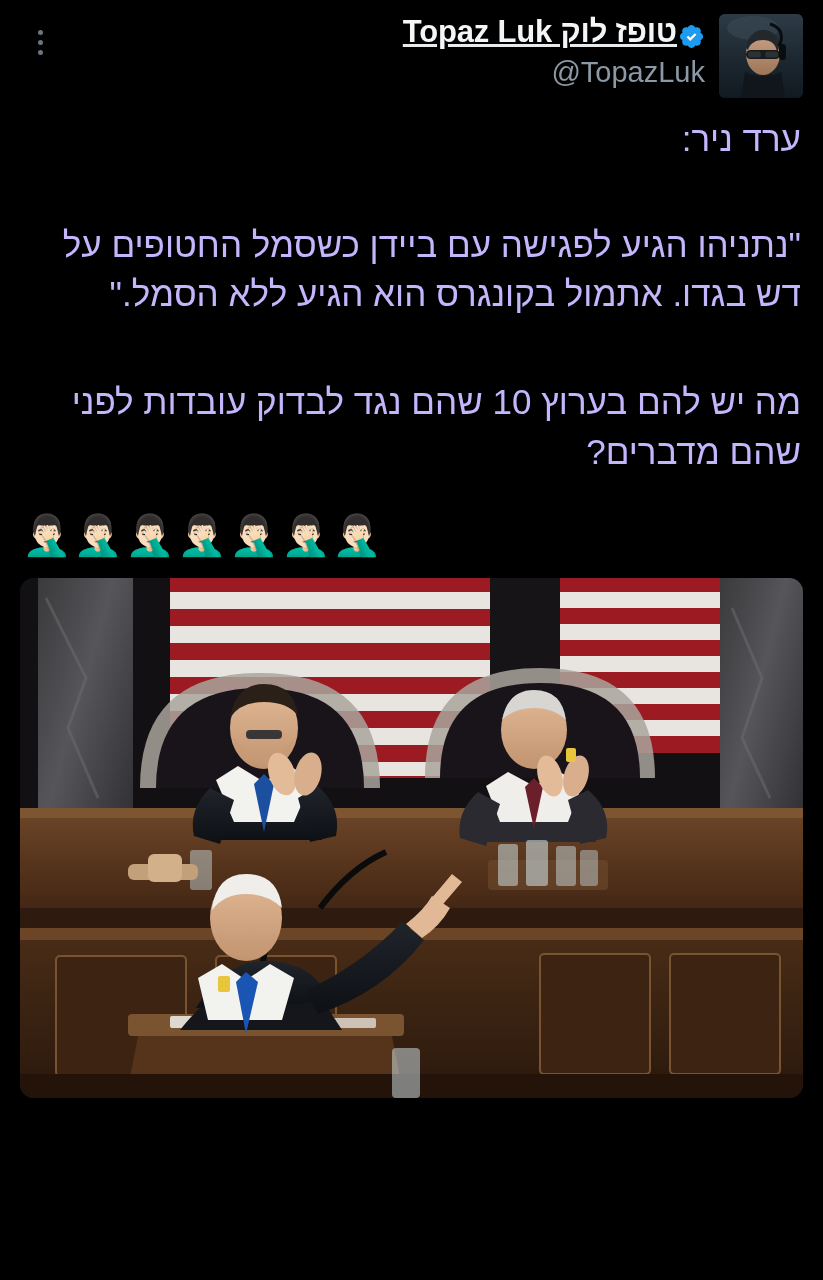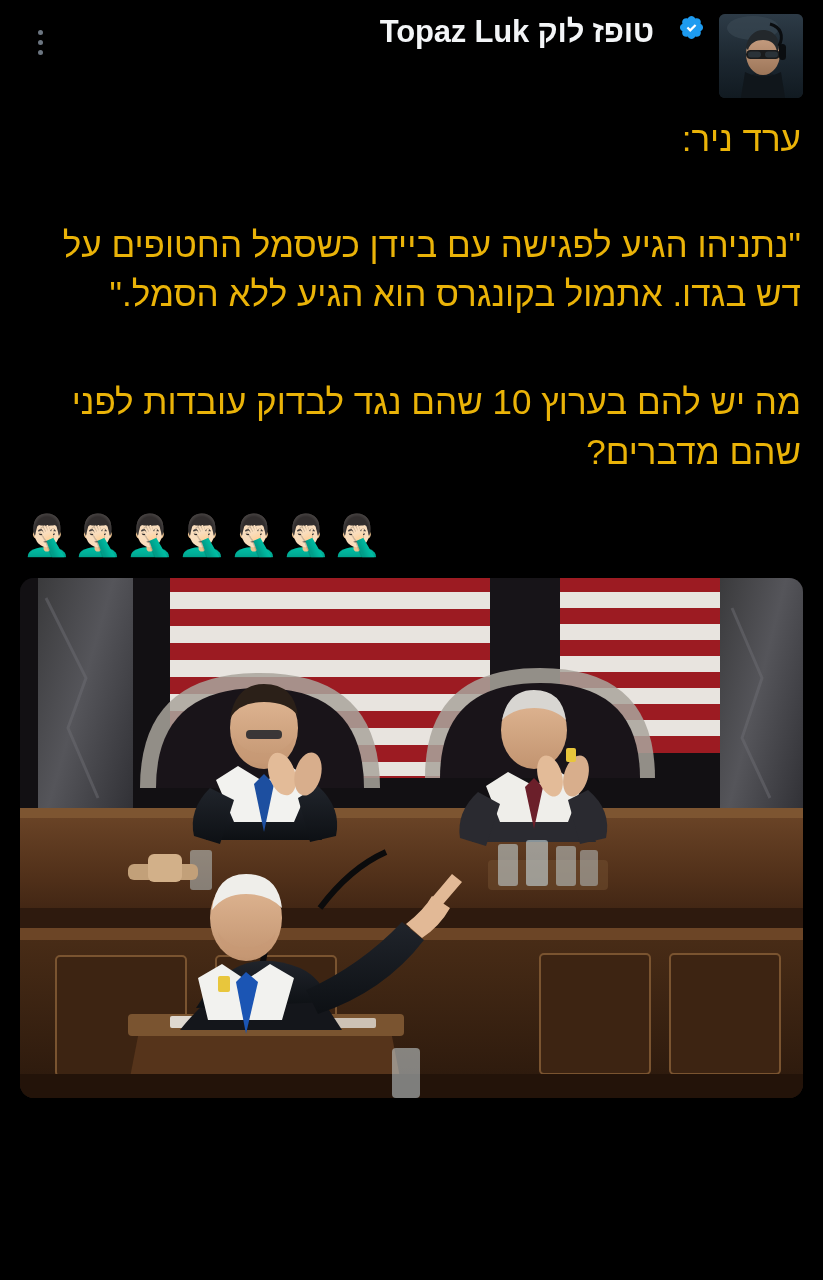--- a/index.html
+++ b/index.html
@@ -52,23 +52,24 @@
     flex-direction: column;
     align-items: flex-end;
     padding-right: 14px;
     box-sizing: border-box;
     min-width: 0;
   }
 
   .name-row {
     display: flex;
     flex-direction: row-reverse;
-    align-items: flex-start;
-    gap: 24px;
+    align-items: flex-end;
+    gap: 1px;
     direction: rtl;
+    text-decoration: underline;
   }
 
   .display-name {
     font-size: 31px;
     font-weight: bold;
     color: #f3f5f7;
     line-height: 1.15;
     white-space: nowrap;
     letter-spacing: -0.2px;
   }
@@ -111,21 +112,21 @@
   .body {
     direction: rtl;
     text-align: right;
     padding: 6px 22px 0 22px;
     box-sizing: border-box;
   }
 
   .para {
     font-size: 35px;
     line-height: 1.42;
-    color: #eab308;
+    color: #c4b5fd;
     margin: 0;
     white-space: pre-wrap;
     word-wrap: break-word;
     font-weight: 400;
   }
   .para.lead { margin-bottom: 56px; }
   .para.quote { margin-bottom: 58px; }
   .para.question { margin-bottom: 34px; }
 
   .emoji-row {
@@ -192,20 +193,21 @@
     <div class="names">
       <div class="name-row">
         <span class="display-name">טופז לוק Topaz Luk</span>
         <span class="verified">
           <svg viewBox="0 0 24 24" width="27" height="27">
             <path fill="#1d9bf0" d="M22.25 12c0-1.43-.88-2.67-2.19-3.34.46-1.39.2-2.9-.81-3.91s-2.52-1.27-3.91-.81C14.67 2.63 13.43 1.75 12 1.75s-2.67.88-3.34 2.19c-1.39-.46-2.9-.2-3.91.81s-1.27 2.52-.81 3.91C2.63 9.33 1.75 10.57 1.75 12s.88 2.67 2.19 3.34c-.46 1.39-.2 2.9.81 3.91s2.52 1.27 3.91.81c.67 1.31 1.91 2.19 3.34 2.19s2.67-.88 3.34-2.19c1.39.46 2.9.2 3.91-.81s1.27-2.52.81-3.91c1.31-.67 2.19-1.91 2.19-3.34z"></path>
             <path fill="#fff" d="M10.86 15.96l-3.2-3.2 1.41-1.41 1.79 1.79 4.07-4.07 1.41 1.41-5.48 5.48z"></path>
           </svg>
         </span>
       </div>
+      <div class="handle">@TopazLuk</div>
     </div>
 
   </div>
 
   <div class="body">
     <p class="para lead">ערד ניר:</p>
     <p class="para quote">"נתניהו הגיע לפגישה עם ביידן כשסמל החטופים על דש בגדו. אתמול בקונגרס הוא הגיע ללא הסמל."</p>
     <p class="para question">מה יש להם בערוץ 10 שהם נגד לבדוק עובדות לפני שהם מדברים?</p>
   </div>
 

